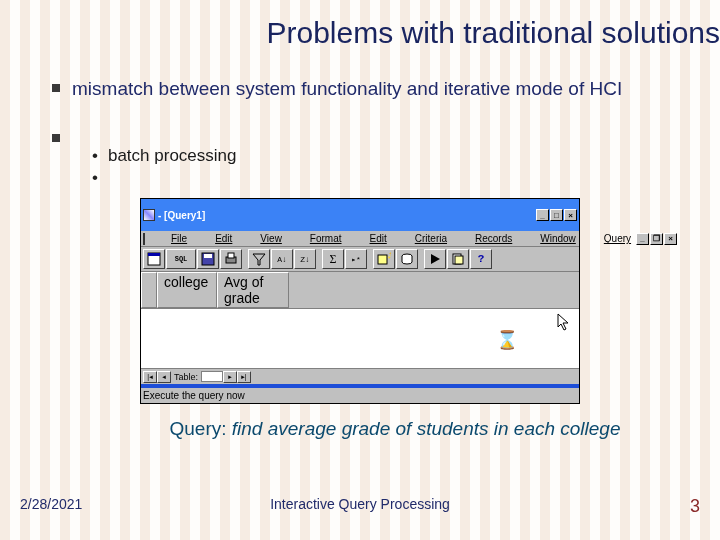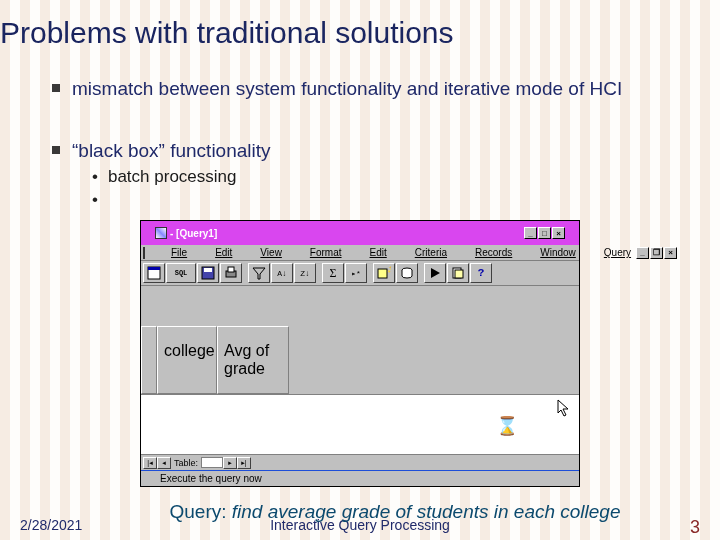--- a/index.html
+++ b/index.html
@@ -20,30 +20,30 @@
       #f6ece3 10px,
       #fefdfb 10px,
       #fefdfb 20px
     );
     z-index: 0;
   }
   .content { position: relative; z-index: 1; }
   .title {
     color: #1a2560;
     font-size: 30px;
-    text-align: left;
+    text-align: right;
     padding-top: 16px;
     font-family: Verdana, sans-serif;
   }
   .bullets {
     padding: 26px 36px 0 52px;
     color: #202a6a;
     font-size: 19px;
   }
-  .b1 { display: flex; gap: 12px; margin-bottom: 36px; }
+  .b1 { display: flex; gap: 12px; margin-bottom: 24px; }
   .sq { width: 8px; height: 8px; background: #3a3a3a; flex-shrink: 0; margin-top: 8px; }
   .b1-text { line-height: 1.35; }
   .sub {
     padding-left: 40px;
     font-size: 17px;
     color: #1a1a1a;
     margin-top: 4px;
   }
   .sub .row { display: flex; gap: 10px; align-items: flex-start; margin: 2px 0; }
   .dot { color: #222; font-size: 17px; line-height: 1.2; }
@@ -51,21 +51,21 @@
     margin: 10px auto 0 auto;
     width: 440px;
     background: #c0c0c0;
     border: 1px solid #000;
     font-family: "MS Sans Serif", Tahoma, sans-serif;
     font-size: 10px;
     color: #000;
   }
   .titlebar {
     display: flex; align-items: center;
-    background: #d946ef; height: 24px; padding: 0 14px;
+    background: #3b82f6; height: 32px; padding: 0 2px;
   }
   .ticon {
     width: 12px; height: 12px; background: linear-gradient(45deg,#fff,#88f,#fff);
     border: 1px solid #333; margin-right: 3px;
   }
   .ttext { color: #fff; font-size: 10px; font-weight: bold; flex: 1; }
   .winbtns { display: flex; gap: 1px; }
   .wb { width: 13px; height: 12px; background: #c0c0c0; border: 1px solid #000; border-top-color:#fff; border-left-color:#fff; display:flex; align-items:center; justify-content:center; font-size:8px; font-weight:bold; }
   .menubar {
     display:flex; align-items:center; background:#c0c0c0; height:16px; padding:0 2px; border-bottom:1px solid #808080;
@@ -78,49 +78,49 @@
     width:22px; height:20px; background:#c0c0c0;
     border:1px solid; border-color:#fff #404040 #404040 #fff;
     display:flex; align-items:center; justify-content:center;
     font-size:8px; font-family: Liberation Mono, monospace;
   }
   .tb.wide { width: 30px; }
   .tb svg { width:14px; height:14px; }
   .colhead { display:flex; background:#c0c0c0; border-bottom:1px solid #808080; }
   .ch {
     background:#c0c0c0; border:1px solid; border-color:#fff #808080 #808080 #fff;
-    padding:15px 6px; font-size:16px;margin-top:40px;
+    padding:1px 6px; font-size:14px;
   }
   .ch.corner { width:16px; }
   .grid {
     height: 60px; background: #fff; position: relative;
     border-bottom:1px solid #808080;
   }
   .hourglass {
     position:absolute; right:60px; top:20px; font-size:18px; color:#555;
   }
   .cursor {
     position:absolute; right:8px; top:4px;
   }
   .recordbar { display:flex; align-items:center; background:#c0c0c0; height:15px; padding:0 2px; font-size:9px; }
   .nb { width:14px; height:12px; background:#c0c0c0; border:1px solid; border-color:#fff #404040 #404040 #fff; display:flex; align-items:center; justify-content:center; font-size:7px; }
   .reclabel { padding:0 3px; }
   .recinput { width:22px; height:11px; background:#fff; border:1px solid #808080; }
-  .status { background:#c0c0c0; border-top:1px solid #1d4ed8; padding:2px 19px; font-size:10px; }
+  .status { background:#c0c0c0; border-top:4px solid #1d4ed8; padding:2px 2px; font-size:10px; }
   .query-line {
     margin-top: 14px;
     font-size: 19px;
     color: #0c4a6e;
     text-align: center;
     padding-left: 70px;
   }
   .query-line .ql { }
   .query-line .qt { font-style: italic; }
   .footer {
-    position: absolute; bottom: 2px; left: 0; right: 0;
+    position: absolute; bottom: 23px; left: 0; right: 0;
     display: flex; justify-content: space-between; padding: 0 20px;
     font-size: 14px; color: #202a6a;
     font-family: Verdana, sans-serif;
   }
   .footer .mid { position:absolute; left:50%; transform:translateX(-50%); }
   .footer .pg { color:#8a2a2a; font-size:18px; }
 </style>
 </head>
 <body>
 
@@ -129,21 +129,20 @@
 
   <div class="title">Problems with traditional solutions</div>
 
   <div class="bullets">
     <div class="b1">
       <div class="sq"></div>
       <div class="b1-text">mismatch between system functionality and iterative mode of HCI</div>
     </div>
     <div class="b1" style="margin-bottom:2px;">
       <div class="sq"></div>
-      <div class="b1-text">“black box” functionality</div>
     </div>
     <div class="sub">
       <div class="row">
           <span class="dot">•</span>
           <span>batch processing</span>
         </div>
       <div class="row">
           <span class="dot">•</span>
         </div>
     </div>

